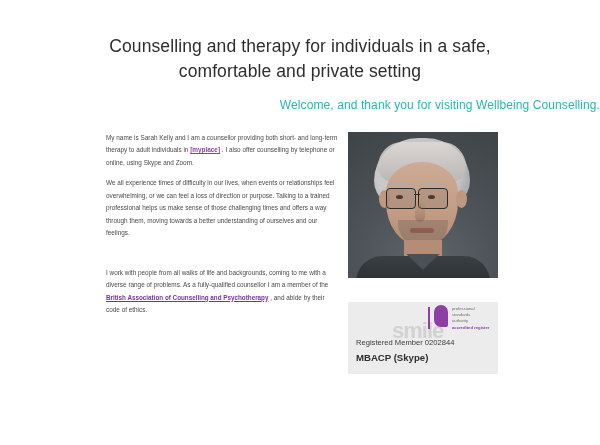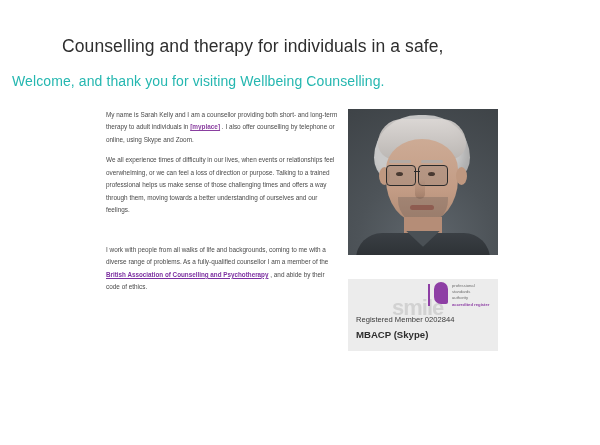--- a/index.html
+++ b/index.html
@@ -15,32 +15,32 @@
     overflow: hidden;
   }
   .page {
     position: relative;
     width: 600px;
     height: 445px;
     box-sizing: border-box;
   }
   
   .headline {
-    text-align: left;
+    text-align: center;
     font-size: 17.5px;
     line-height: 1.42;
     color: #2e2e2e;
     font-weight: normal;
     margin: 0;
     padding: 34px 62px 0 62px;
     letter-spacing: 0.1px;
   }
   .subhead {
-    text-align: left;
-    font-size: 14px;
+    text-align: right;
+    font-size: 12px;
     color: #25b7b0;
     margin: 14px 0 0 12px;
     letter-spacing: 0.1px;
   }
   
   .content {
     display: flex;
     align-items: flex-start;
     padding: 20px 0 0 0;
   }
@@ -266,20 +266,21 @@
     color: #4a4a4a;
   }
 </style>
 </head>
 <body>
 
 <div class="page">
 
   <h1 class="headline">
     <span>Counselling and therapy for individuals in a safe,</span><br>
+    <span>comfortable and private setting</span>
   </h1>
 
   <p class="subhead">Welcome, and thank you for visiting Wellbeing Counselling.</p>
 
   <div class="content">
 
     <div class="col-left">
 
       <p class="tight">
         <span>My name is Sarah Kelly and I am a counsellor providing both short- and long-term therapy to adult individuals in</span>

